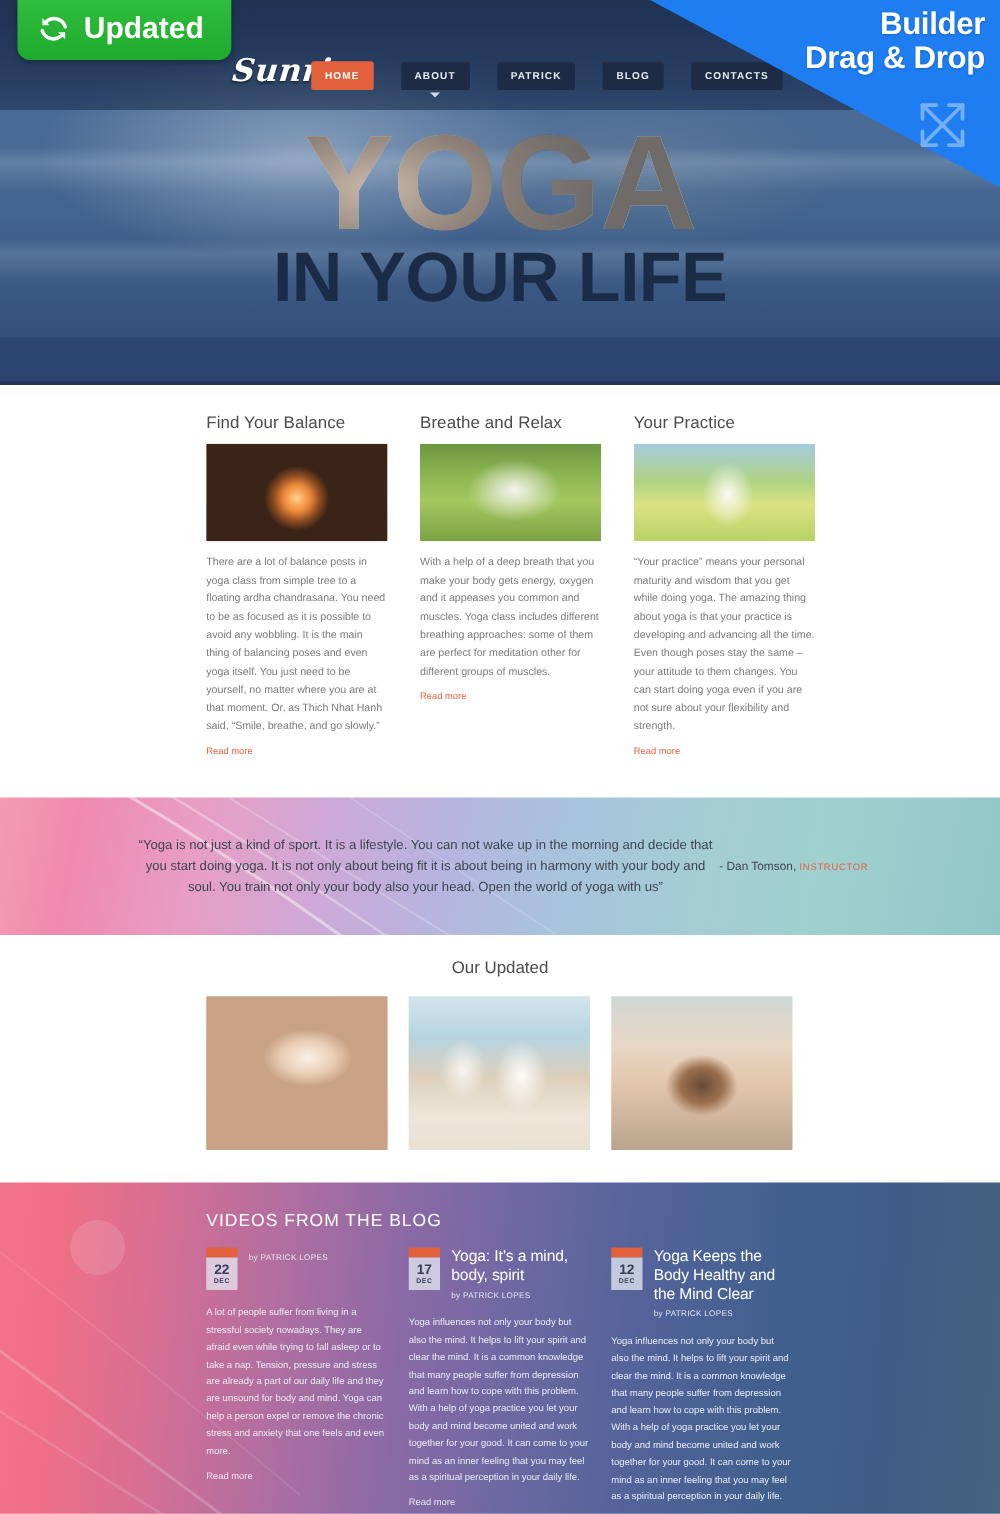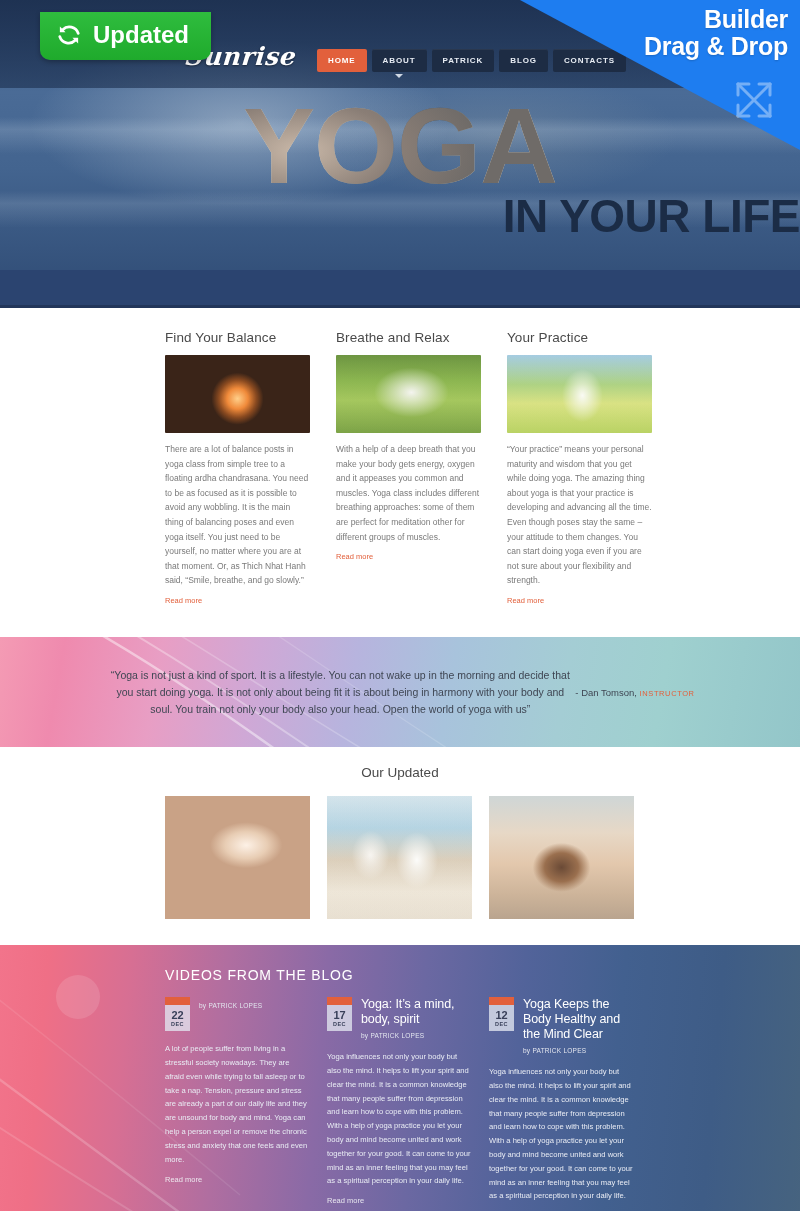--- a/index.html
+++ b/index.html
@@ -47,21 +47,21 @@
   .logo {
     position:absolute; left:186px; top:42px;
     color:#fff; font-size:25px;
     font-family:"DejaVu Serif", serif;
     font-style: italic; font-weight:700;
     letter-spacing:.5px;
     text-shadow:0 1px 2px rgba(0,0,0,.45);
     transform: skewX(-6deg);
   }
 
-  .nav { position:absolute; right:174px; top:49px; display:flex; gap:5px; }
+  .nav { position:absolute; right:174px; top:49px; display:flex; gap:22px; }
   .nav-item {
     background:#1d2c44; color:#e8edf4;
     font-size:8px; font-weight:700; letter-spacing:.9px;
     padding:7px 11px; border-radius:2px;
     position:relative; cursor:pointer;
     box-shadow: inset 0 1px 0 rgba(255,255,255,.06);
   }
   .nav-item.active { background:#e2603c; color:#fff; box-shadow:none; }
   .nav-caret {
     position:absolute; left:50%; bottom:-6px; transform:translateX(-50%);
@@ -76,37 +76,35 @@
     font-family:"Liberation Sans", sans-serif;
     background-image:
       radial-gradient(ellipse 180px 90px at 18% 55%, #c9b8a8 0%, #8a7e76 55%, #6f6b68 100%),
       linear-gradient(110deg, #e6e2d5 0%, #cfcabc 28%, #6d7a84 46%, #3f4e5c 58%, #d8d3c6 72%, #efeade 100%);
     -webkit-background-clip:text; background-clip:text;
     color:transparent;
     -webkit-text-fill-color:transparent;
     display:inline-block;
   }
   .inyourlife {
-    font-size:46px; font-weight:800; letter-spacing:-.5px;
+    font-size:56px; font-weight:800; letter-spacing:-.5px;
     color:#1b2c46; margin-top:-6px;
     font-family:"Liberation Sans", sans-serif;
-    text-align:right;
   }
 
   
   .updated-badge {
-    position:absolute; left:14px; top:12px;
+    position:absolute; left:14px; top:0;
     background:linear-gradient(180deg,#2fbd3e,#1faa2c);
     color:#fff; font-size:24px; font-weight:700;
     padding:9px 22px 11px 16px;
     border-bottom-left-radius:10px; border-bottom-right-radius:10px;
     display:flex; align-items:center; gap:11px;
     box-shadow:0 2px 5px rgba(0,0,0,.28);
     z-index:40;
-    margin-left:26px;
   }
   .sync-icon svg { display:block; }
 
   
   .ribbon {
     position:absolute; right:0; top:0; width:280px; height:150px;
     z-index:40; overflow:hidden;
   }
   .ribbon-bg {
     position:absolute; inset:0;

